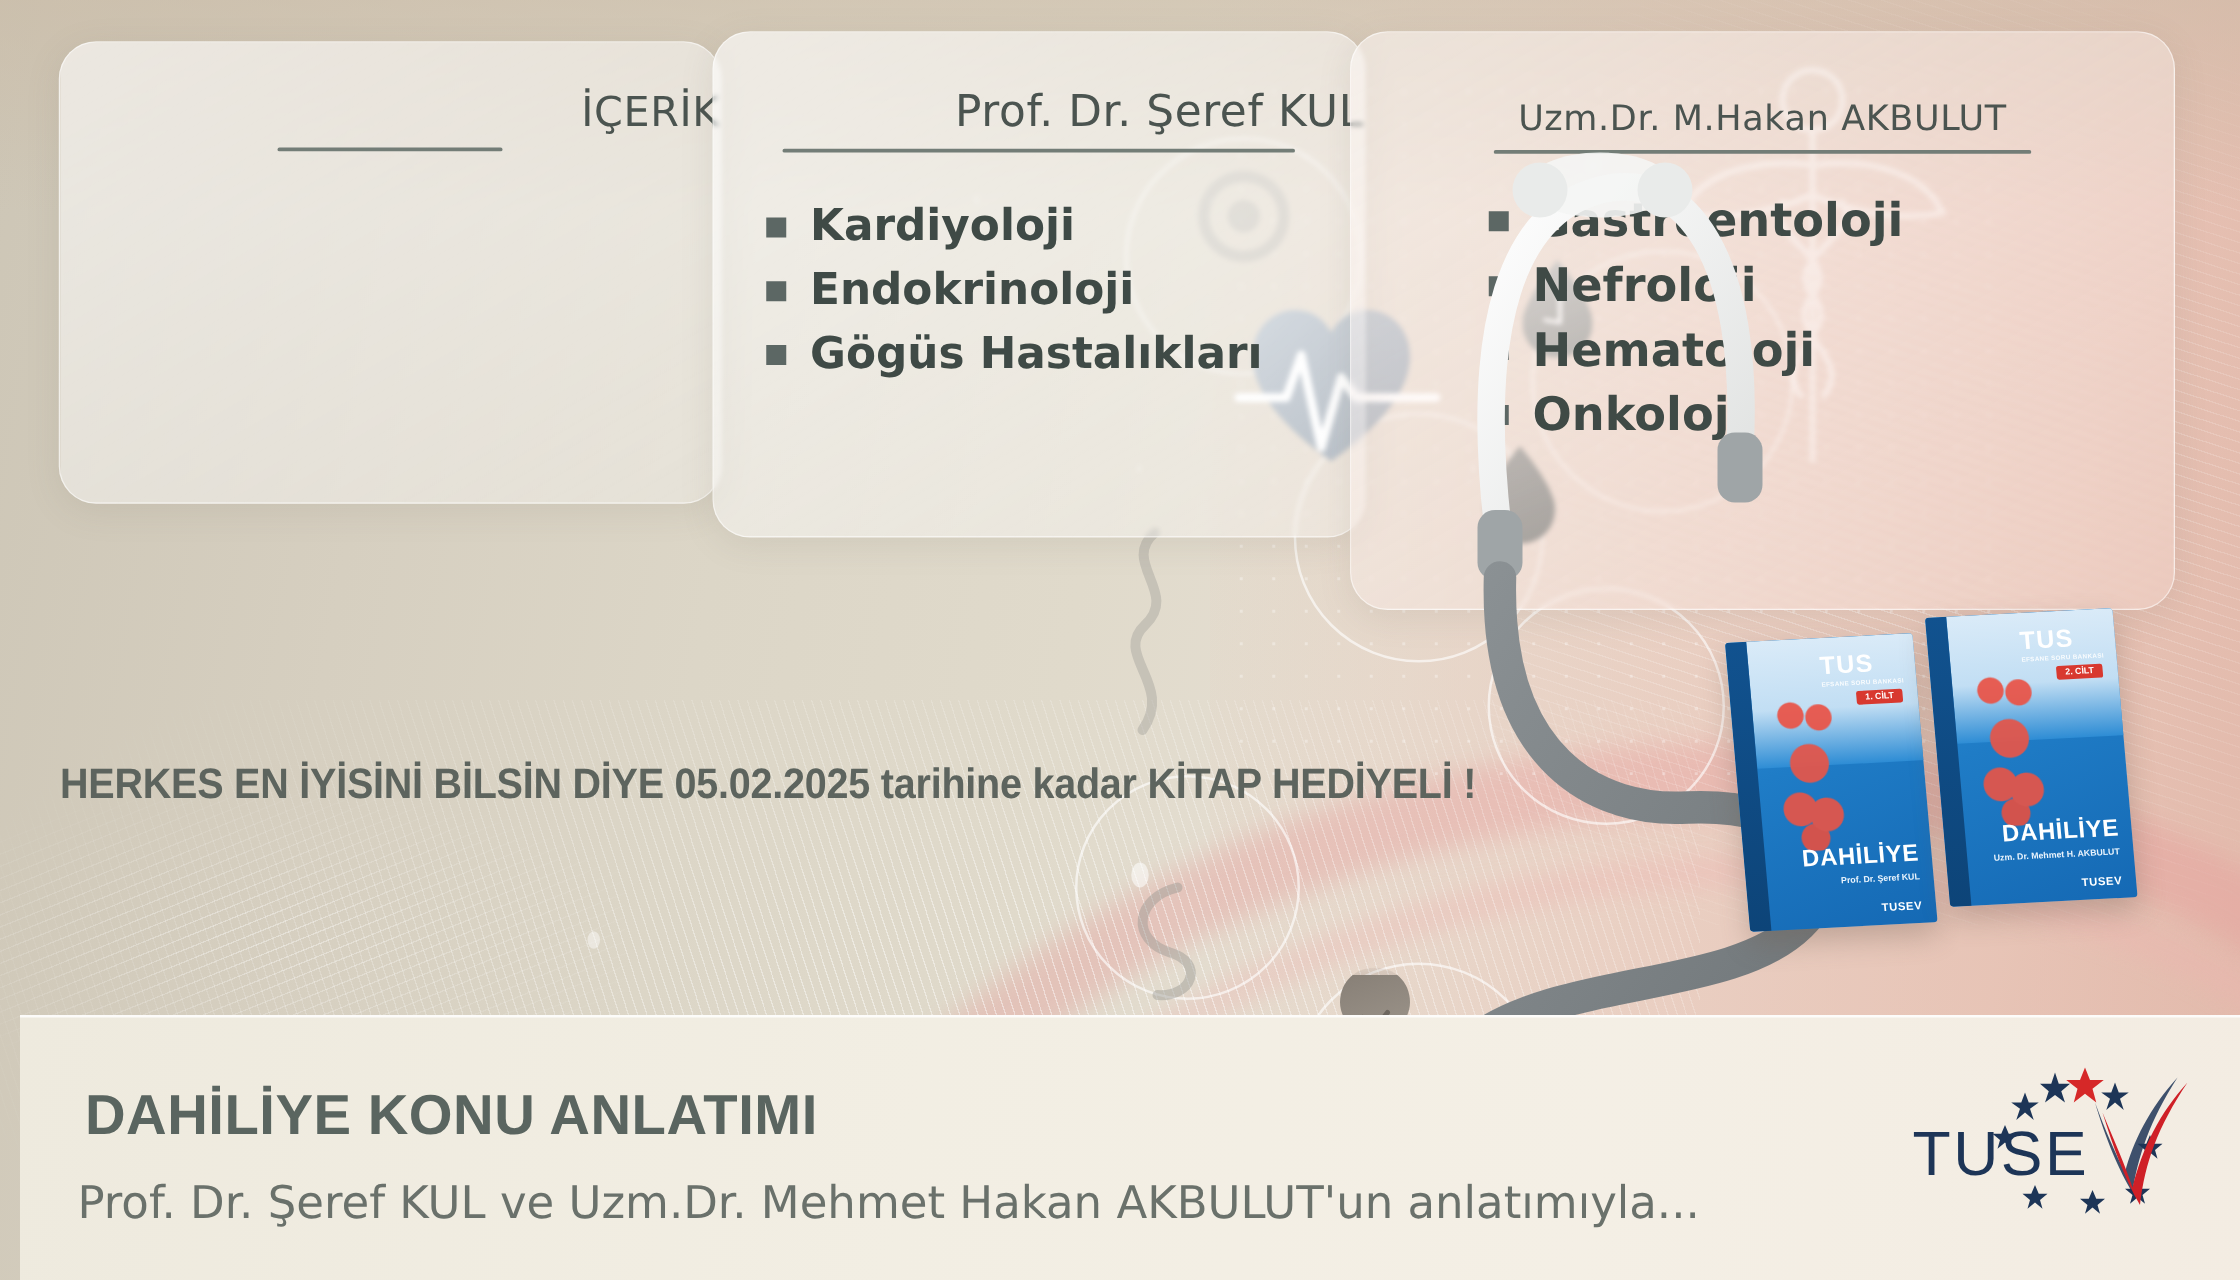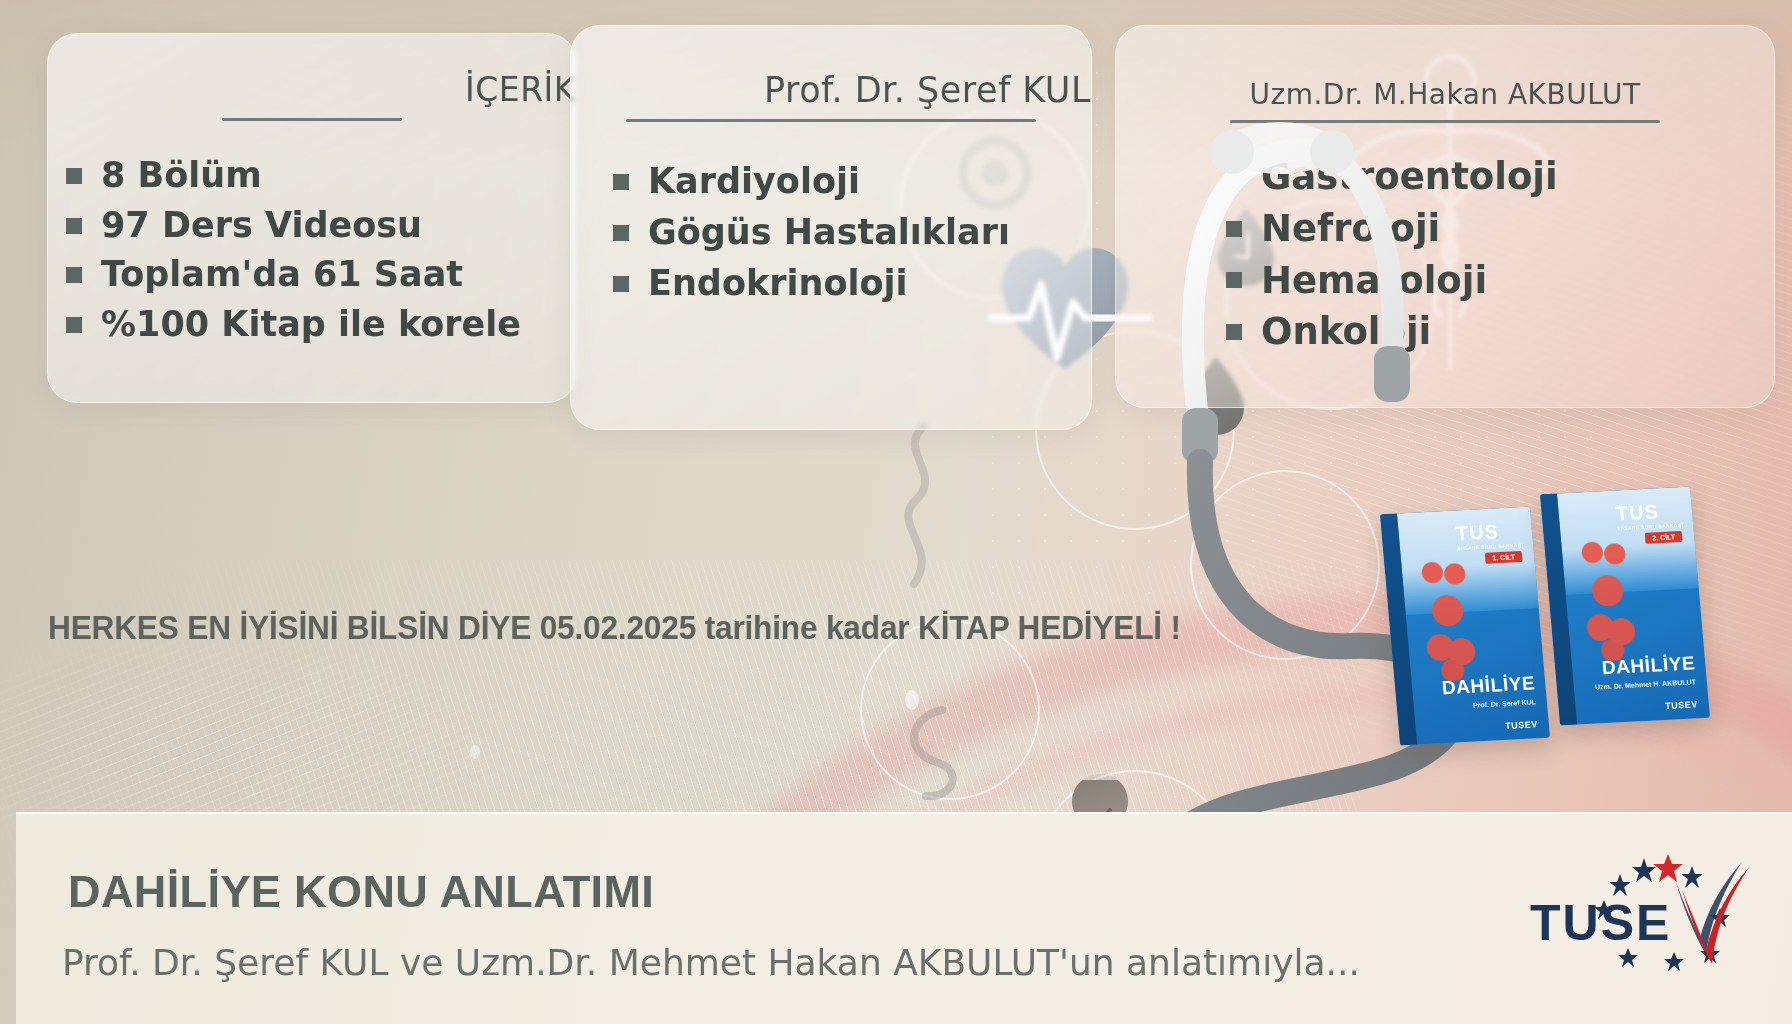--- a/index.html
+++ b/index.html
@@ -118,22 +118,22 @@
   #card1 .card-title .rule{width:180px;}
   #card1 ul.bullets{margin:30px 0 0 18px;}
   #card1 ul.bullets li{font-size:35px;line-height:1.42;}
 
   #card2{left:570px;top:25px;width:522px;height:405px;}
   #card2 .card-title{font-size:35px;padding-top:44px;}
   #card2 .card-title .rule{width:410px;}
   #card2 ul.bullets{margin:34px 0 0 42px;}
   #card2 ul.bullets li{font-size:35px;line-height:1.46;}
 
-  #card3{left:1080px;top:25px;width:660px;height:383px;
-    background:linear-gradient(150deg,rgba(255,250,248,.52),rgba(250,225,217,.30));margin-left:35px;}
+  #card3{left:1080px;top:25px;width:660px;height:463px;
+    background:linear-gradient(150deg,rgba(255,250,248,.52),rgba(250,225,217,.30));}
   #card3 .card-title{font-size:28px;padding-top:52px;text-align:center;}
   #card3 .card-title .rule{width:430px;}
   #card3 ul.bullets{margin:28px 0 0 110px;}
   #card3 ul.bullets li{font-size:37px;line-height:1.40;}
 
   .hand-title{font-family:"DejaVu Sans",sans-serif;font-style:normal;}
 
   
   .caduceus{position:absolute;left:1300px;top:40px;width:300px;height:360px;opacity:.55;}
 
@@ -193,21 +193,21 @@
   .footer-title{
     position:absolute;left:52px;top:52px;color:#5a6560;font-weight:800;
     font-size:45px;letter-spacing:.4px;font-family:"Liberation Sans",sans-serif;
   }
   .footer-sub{
     position:absolute;left:46px;top:128px;color:#6a716b;
     font-size:36px;font-family:"DejaVu Sans",sans-serif;white-space:nowrap;
   }
   .tusev{position:absolute;right:36px;top:38px;width:248px;height:120px;}
   .tusev .word{
-    position:absolute;left:6px;top:42px;color:#1d3557;font-weight:700;
+    position:absolute;left:6px;top:42px;color:#1d3557;font-weight:400;
     font-size:50px;letter-spacing:2px;font-family:"Liberation Sans",sans-serif;
   }
 
   
   .steth{position:absolute;left:880px;top:90px;width:900px;height:934px;pointer-events:none;}
 </style>
 </head>
 <body>
 
 <div class="stage">
@@ -276,57 +276,39 @@
       <path d="M128 120 C104 146 176 166 150 196 C124 226 186 246 158 278"></path>
       <path d="M172 120 C196 146 124 166 150 196 C176 226 114 246 142 278"></path>
     </g>
   </svg>
 
   <div class="card" id="card1">
     <div class="card-title hand-title">
       <span>İÇERİK</span>
       <div class="rule"></div>
     </div>
-    <ul class="bullets">
-      <li>
-          <span class="bullet"></span>
-          <span>8 Bölüm</span>
-        </li>
-      <li>
-          <span class="bullet"></span>
-          <span>97 Ders Videosu</span>
-        </li>
-      <li>
-          <span class="bullet"></span>
-          <span>Toplam'da 61 Saat</span>
-        </li>
-      <li>
-          <span class="bullet"></span>
-          <span>%100 Kitap ile korele</span>
-        </li>
-    </ul>
   </div>
 
   <div class="card" id="card2">
     <div class="card-title hand-title">
       <span>Prof. Dr. Şeref KUL</span>
       <div class="rule"></div>
     </div>
     <ul class="bullets">
       <li>
           <span class="bullet"></span>
           <span>Kardiyoloji</span>
         </li>
       <li>
           <span class="bullet"></span>
+          <span>Endokrinoloji</span>
+        </li>
+      <li>
+          <span class="bullet"></span>
           <span>Gögüs Hastalıkları</span>
-        </li>
-      <li>
-          <span class="bullet"></span>
-          <span>Endokrinoloji</span>
         </li>
     </ul>
   </div>
 
   <div class="card" id="card3">
     <div class="card-title hand-title">
       <span>Uzm.Dr. M.Hakan AKBULUT</span>
       <div class="rule"></div>
     </div>
     <ul class="bullets">

